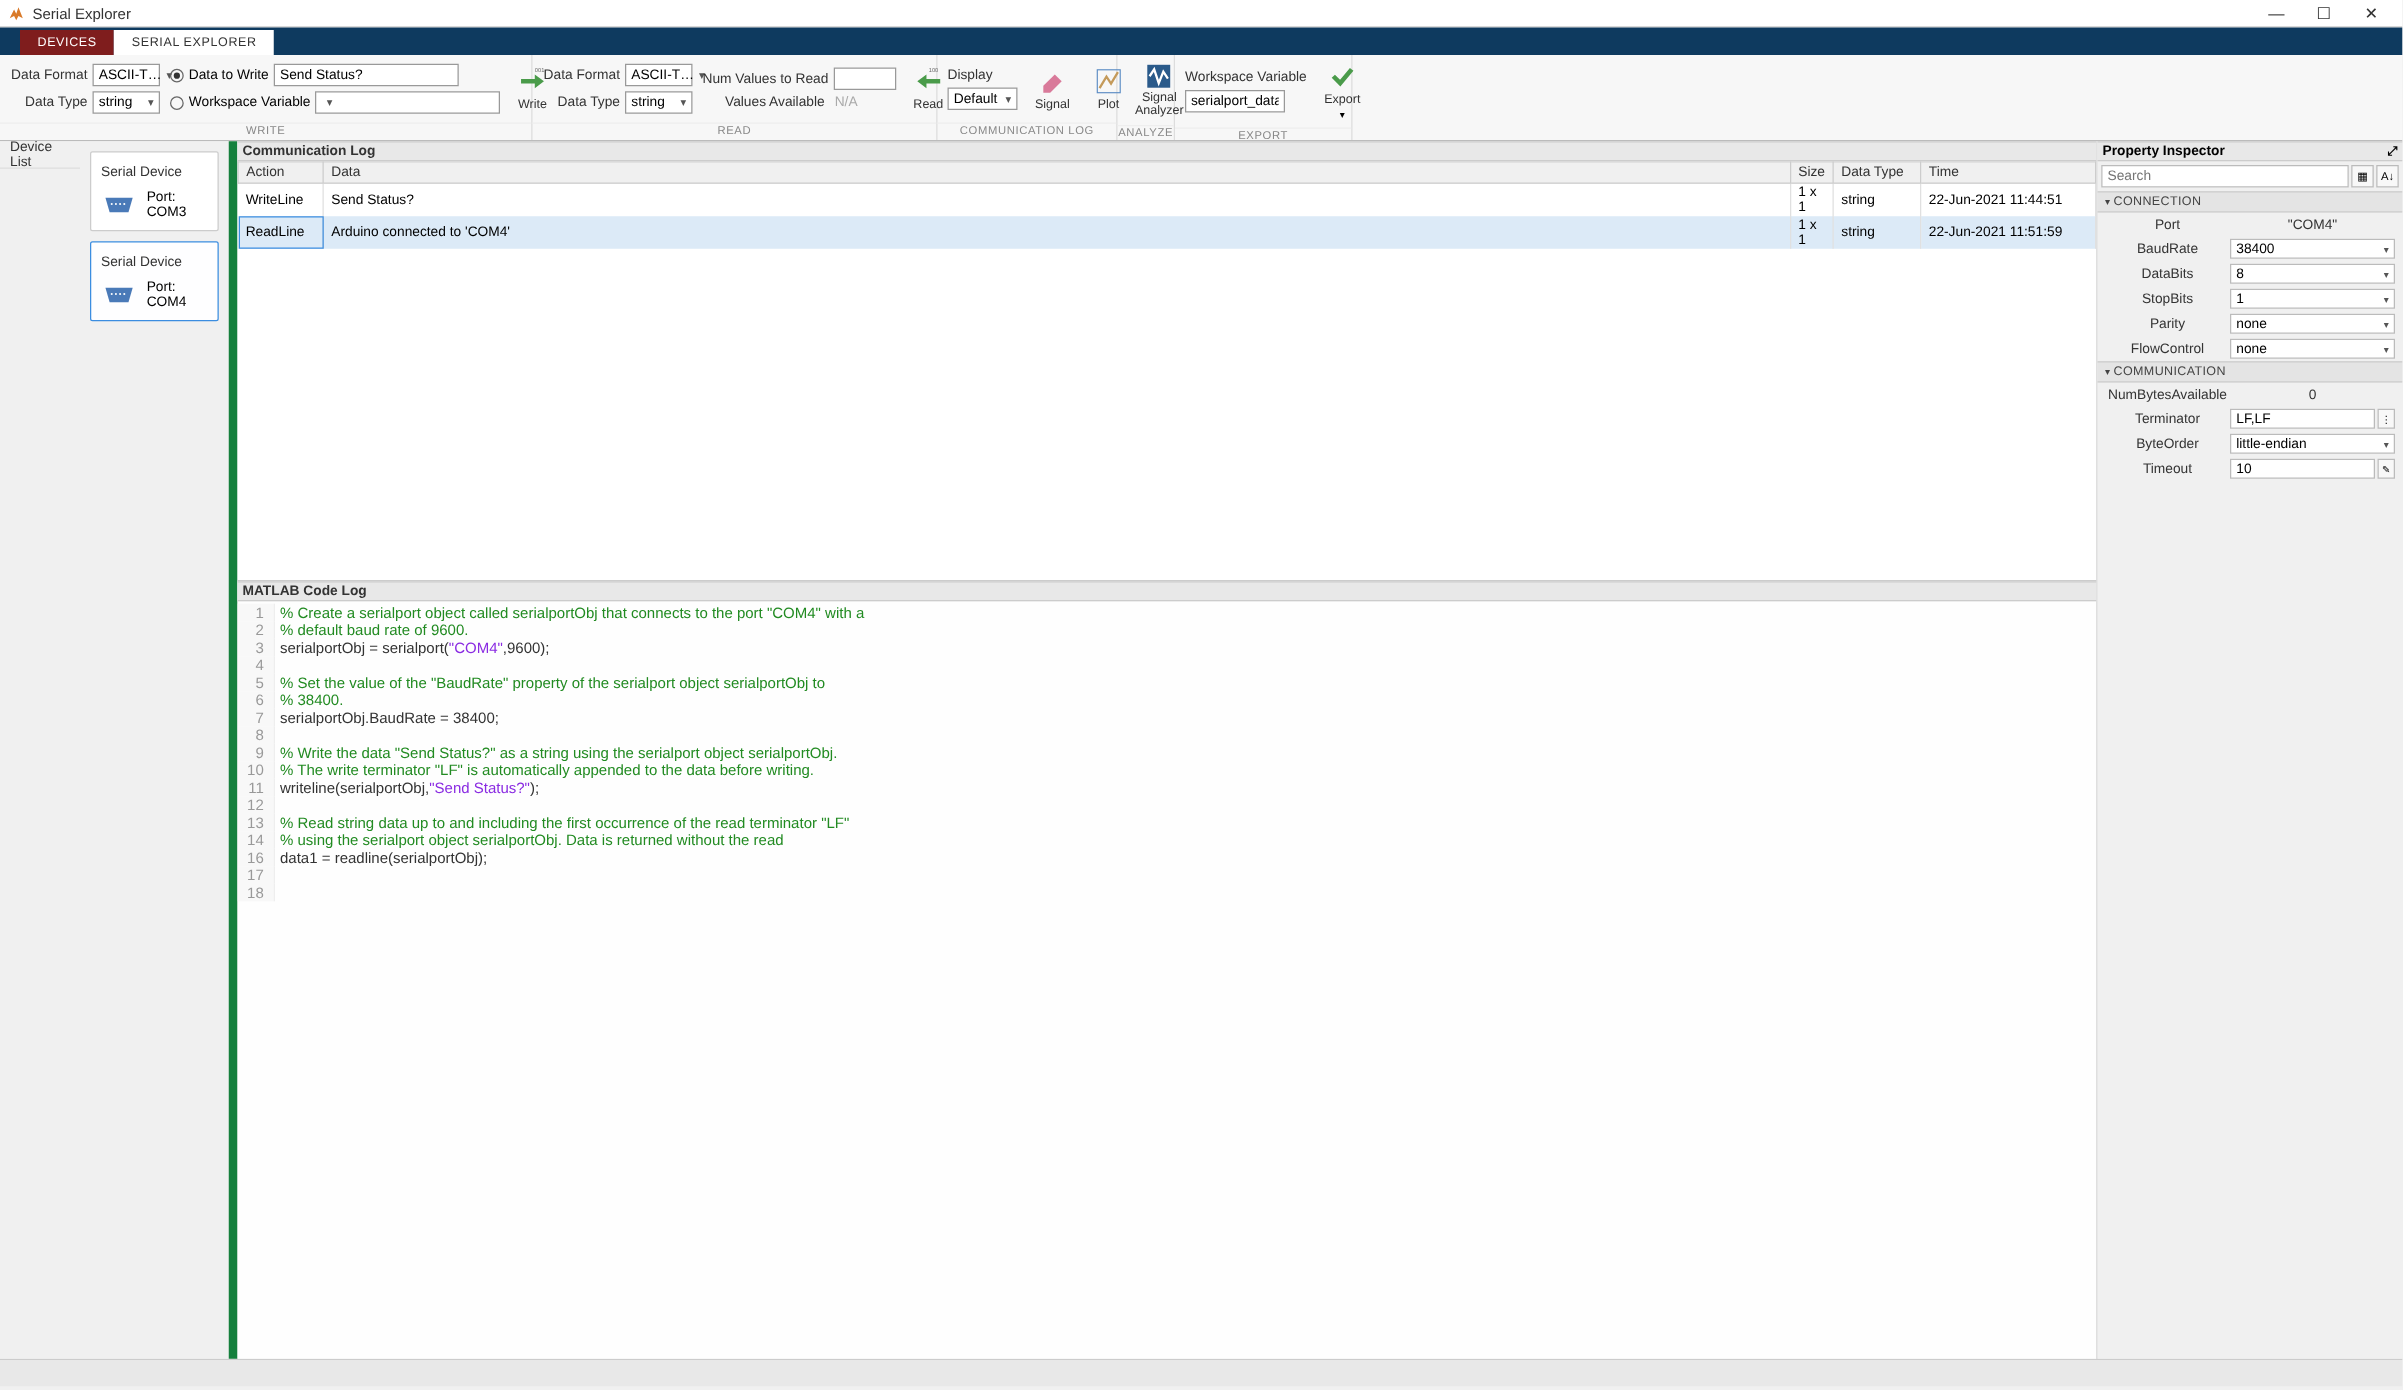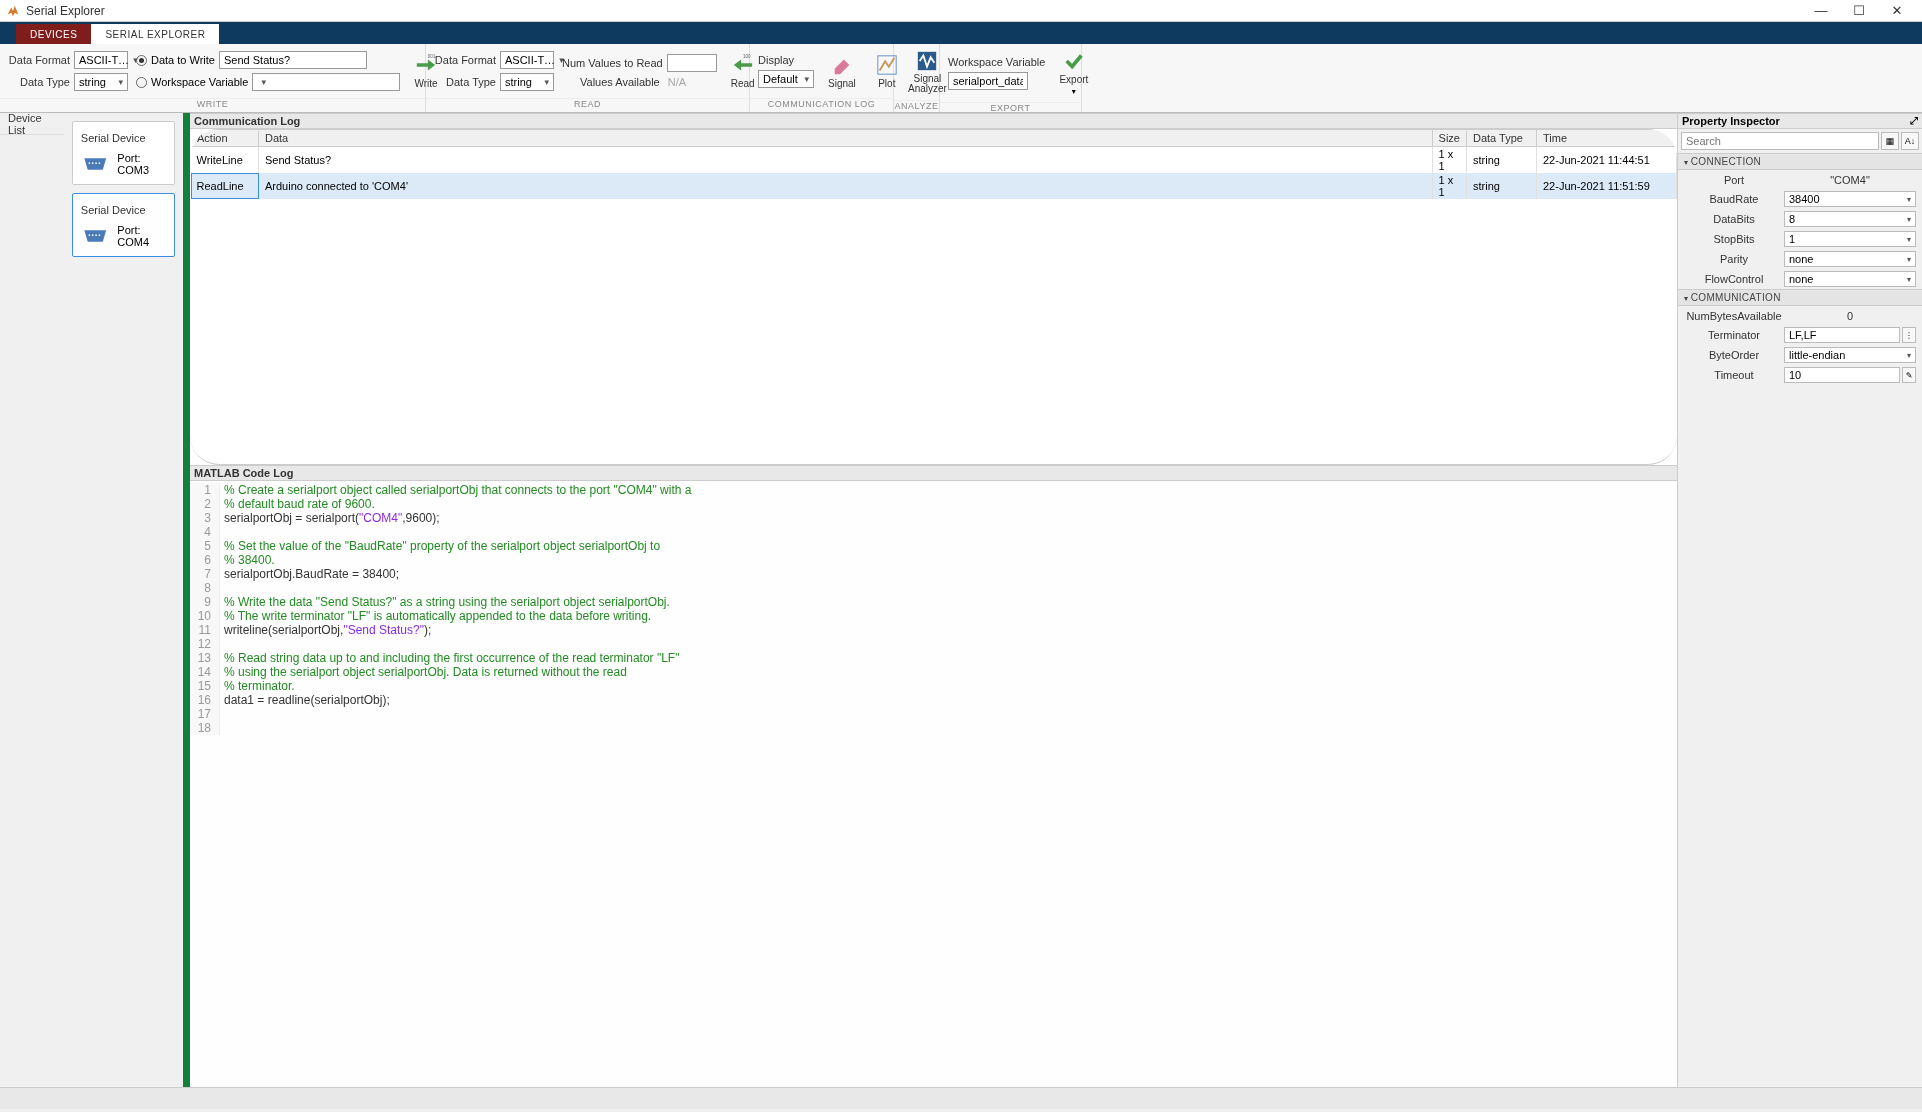--- a/index.html
+++ b/index.html
@@ -36,21 +36,21 @@
 .sidebar .header { height: 22px; padding: 0 8px; display: flex; align-items: center; border-bottom: 1px solid #ddd; font-size: 11px; color: #333; }
 .device-card { margin: 8px; padding: 10px 8px 8px 8px; background: #fff; border: 1px solid #ccc; border-radius: 2px; cursor: pointer; }
 .device-card.selected { border: 1px solid #3b8de0; background: #fefeff; }
 .device-card .name { font-size: 11px; color: #333; margin-bottom: 8px; }
 .device-card .port-row { display: flex; align-items: center; gap: 8px; }
 .serial-ico { width: 34px; height: 18px; }
 
 .middle { flex: 1; display: flex; flex-direction: column; border-right: 1px solid #ccc; }
 .panel-head { height: 16px; background: #e8e8e8; border-top: 1px solid #ccc; border-bottom: 1px solid #ccc; padding: 0 4px; display: flex; align-items: center; font-size: 11px; font-weight: bold; color: #333; }
 .comm-log { flex: 0 0 352px; display: flex; flex-direction: column; background: #fff; }
-.log-table { flex: 1; overflow: auto; border-bottom: 1px solid #ccc; border-radius: 29px; }
+.log-table { flex: 1; overflow: auto; border-bottom: 1px solid #ccc; }
 .log-table table { width: 100%; border-collapse: collapse; font-size: 11px; }
 .log-table th { text-align: left; padding: 2px 6px; background: #f0f0f0; border: 1px solid #ccc; font-weight: normal; color: #333; }
 .log-table td { padding: 1px 6px; border-right: 1px solid #e0e0e0; }
 .log-table tr.row-sel { background: #dceaf7; }
 .log-table tr.row-sel td:first-child { outline: 1px solid #3b8de0; outline-offset: -1px; }
 .col-action { width: 68px; } .col-size { width: 34px; } .col-dtype { width: 70px; } .col-time { width: 140px; }
 
 .code-log { flex: 1; display: flex; flex-direction: column; background: #fefefe; }
 .code-area { flex: 1; overflow: auto; font-family: Consolas, monospace; font-size: 12px; line-height: 14px; padding: 2px 0; }
 .code-line { display: flex; white-space: pre; }
@@ -303,21 +303,20 @@
           <div class="code-line"><span class="ln">5</span><span class="tx"><span class="cm-comment">% Set the value of the "BaudRate" property of the serialport object serialportObj to</span></span></div>
           <div class="code-line"><span class="ln">6</span><span class="tx"><span class="cm-comment">% 38400.</span></span></div>
           <div class="code-line"><span class="ln">7</span><span class="tx">serialportObj.BaudRate = 38400;</span></div>
           <div class="code-line"><span class="ln">8</span><span class="tx"></span></div>
           <div class="code-line"><span class="ln">9</span><span class="tx"><span class="cm-comment">% Write the data "Send Status?" as a string using the serialport object serialportObj.</span></span></div>
           <div class="code-line"><span class="ln">10</span><span class="tx"><span class="cm-comment">% The write terminator "LF" is automatically appended to the data before writing.</span></span></div>
           <div class="code-line"><span class="ln">11</span><span class="tx">writeline(serialportObj,<span class="cm-string">"Send Status?"</span>);</span></div>
           <div class="code-line"><span class="ln">12</span><span class="tx"></span></div>
           <div class="code-line"><span class="ln">13</span><span class="tx"><span class="cm-comment">% Read string data up to and including the first occurrence of the read terminator "LF"</span></span></div>
           <div class="code-line"><span class="ln">14</span><span class="tx"><span class="cm-comment">% using the serialport object serialportObj. Data is returned without the read</span></span></div>
-          <div class="code-line"><span class="ln">15</span><span class="tx"><span class="cm-comment">% terminator.</span></span></div>
           <div class="code-line"><span class="ln">16</span><span class="tx">data1 = readline(serialportObj);</span></div>
           <div class="code-line"><span class="ln">17</span><span class="tx"></span></div>
           <div class="code-line"><span class="ln">18</span><span class="tx"></span></div>
         </div>
     </div>
   </div>
 
   <div class="inspector">
     <div class="insp-head">
       <span>Property Inspector</span>

